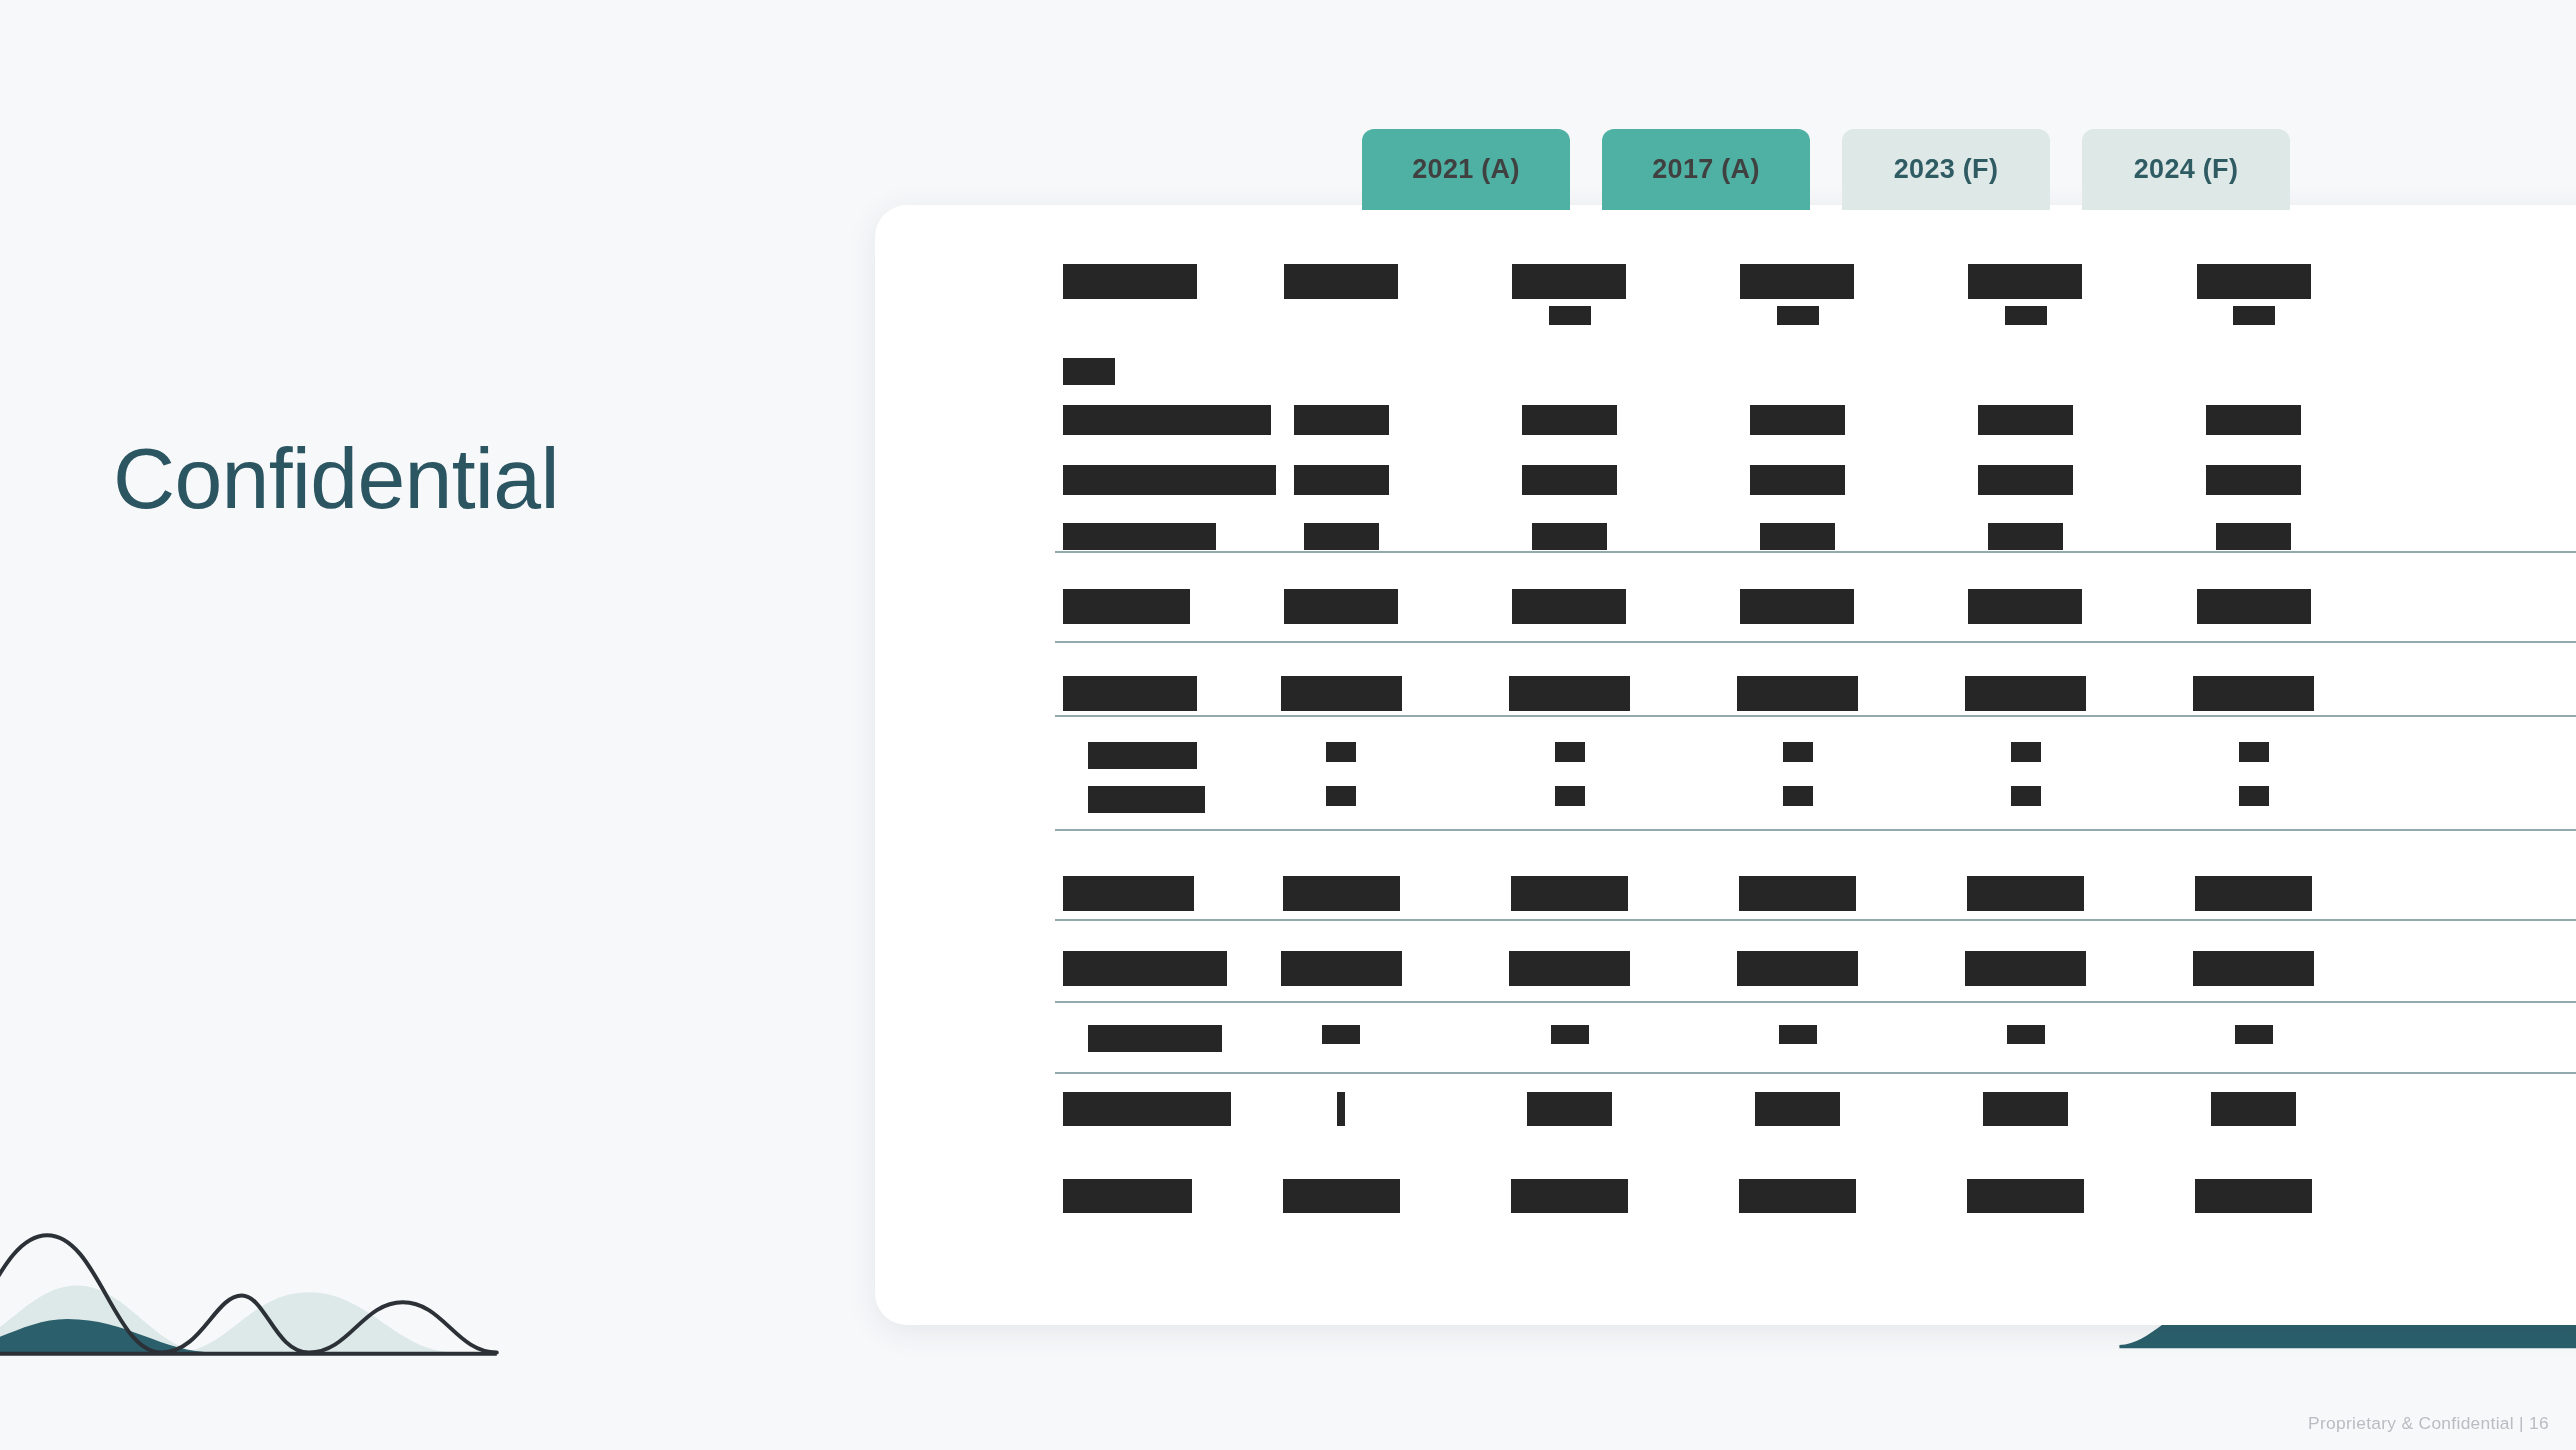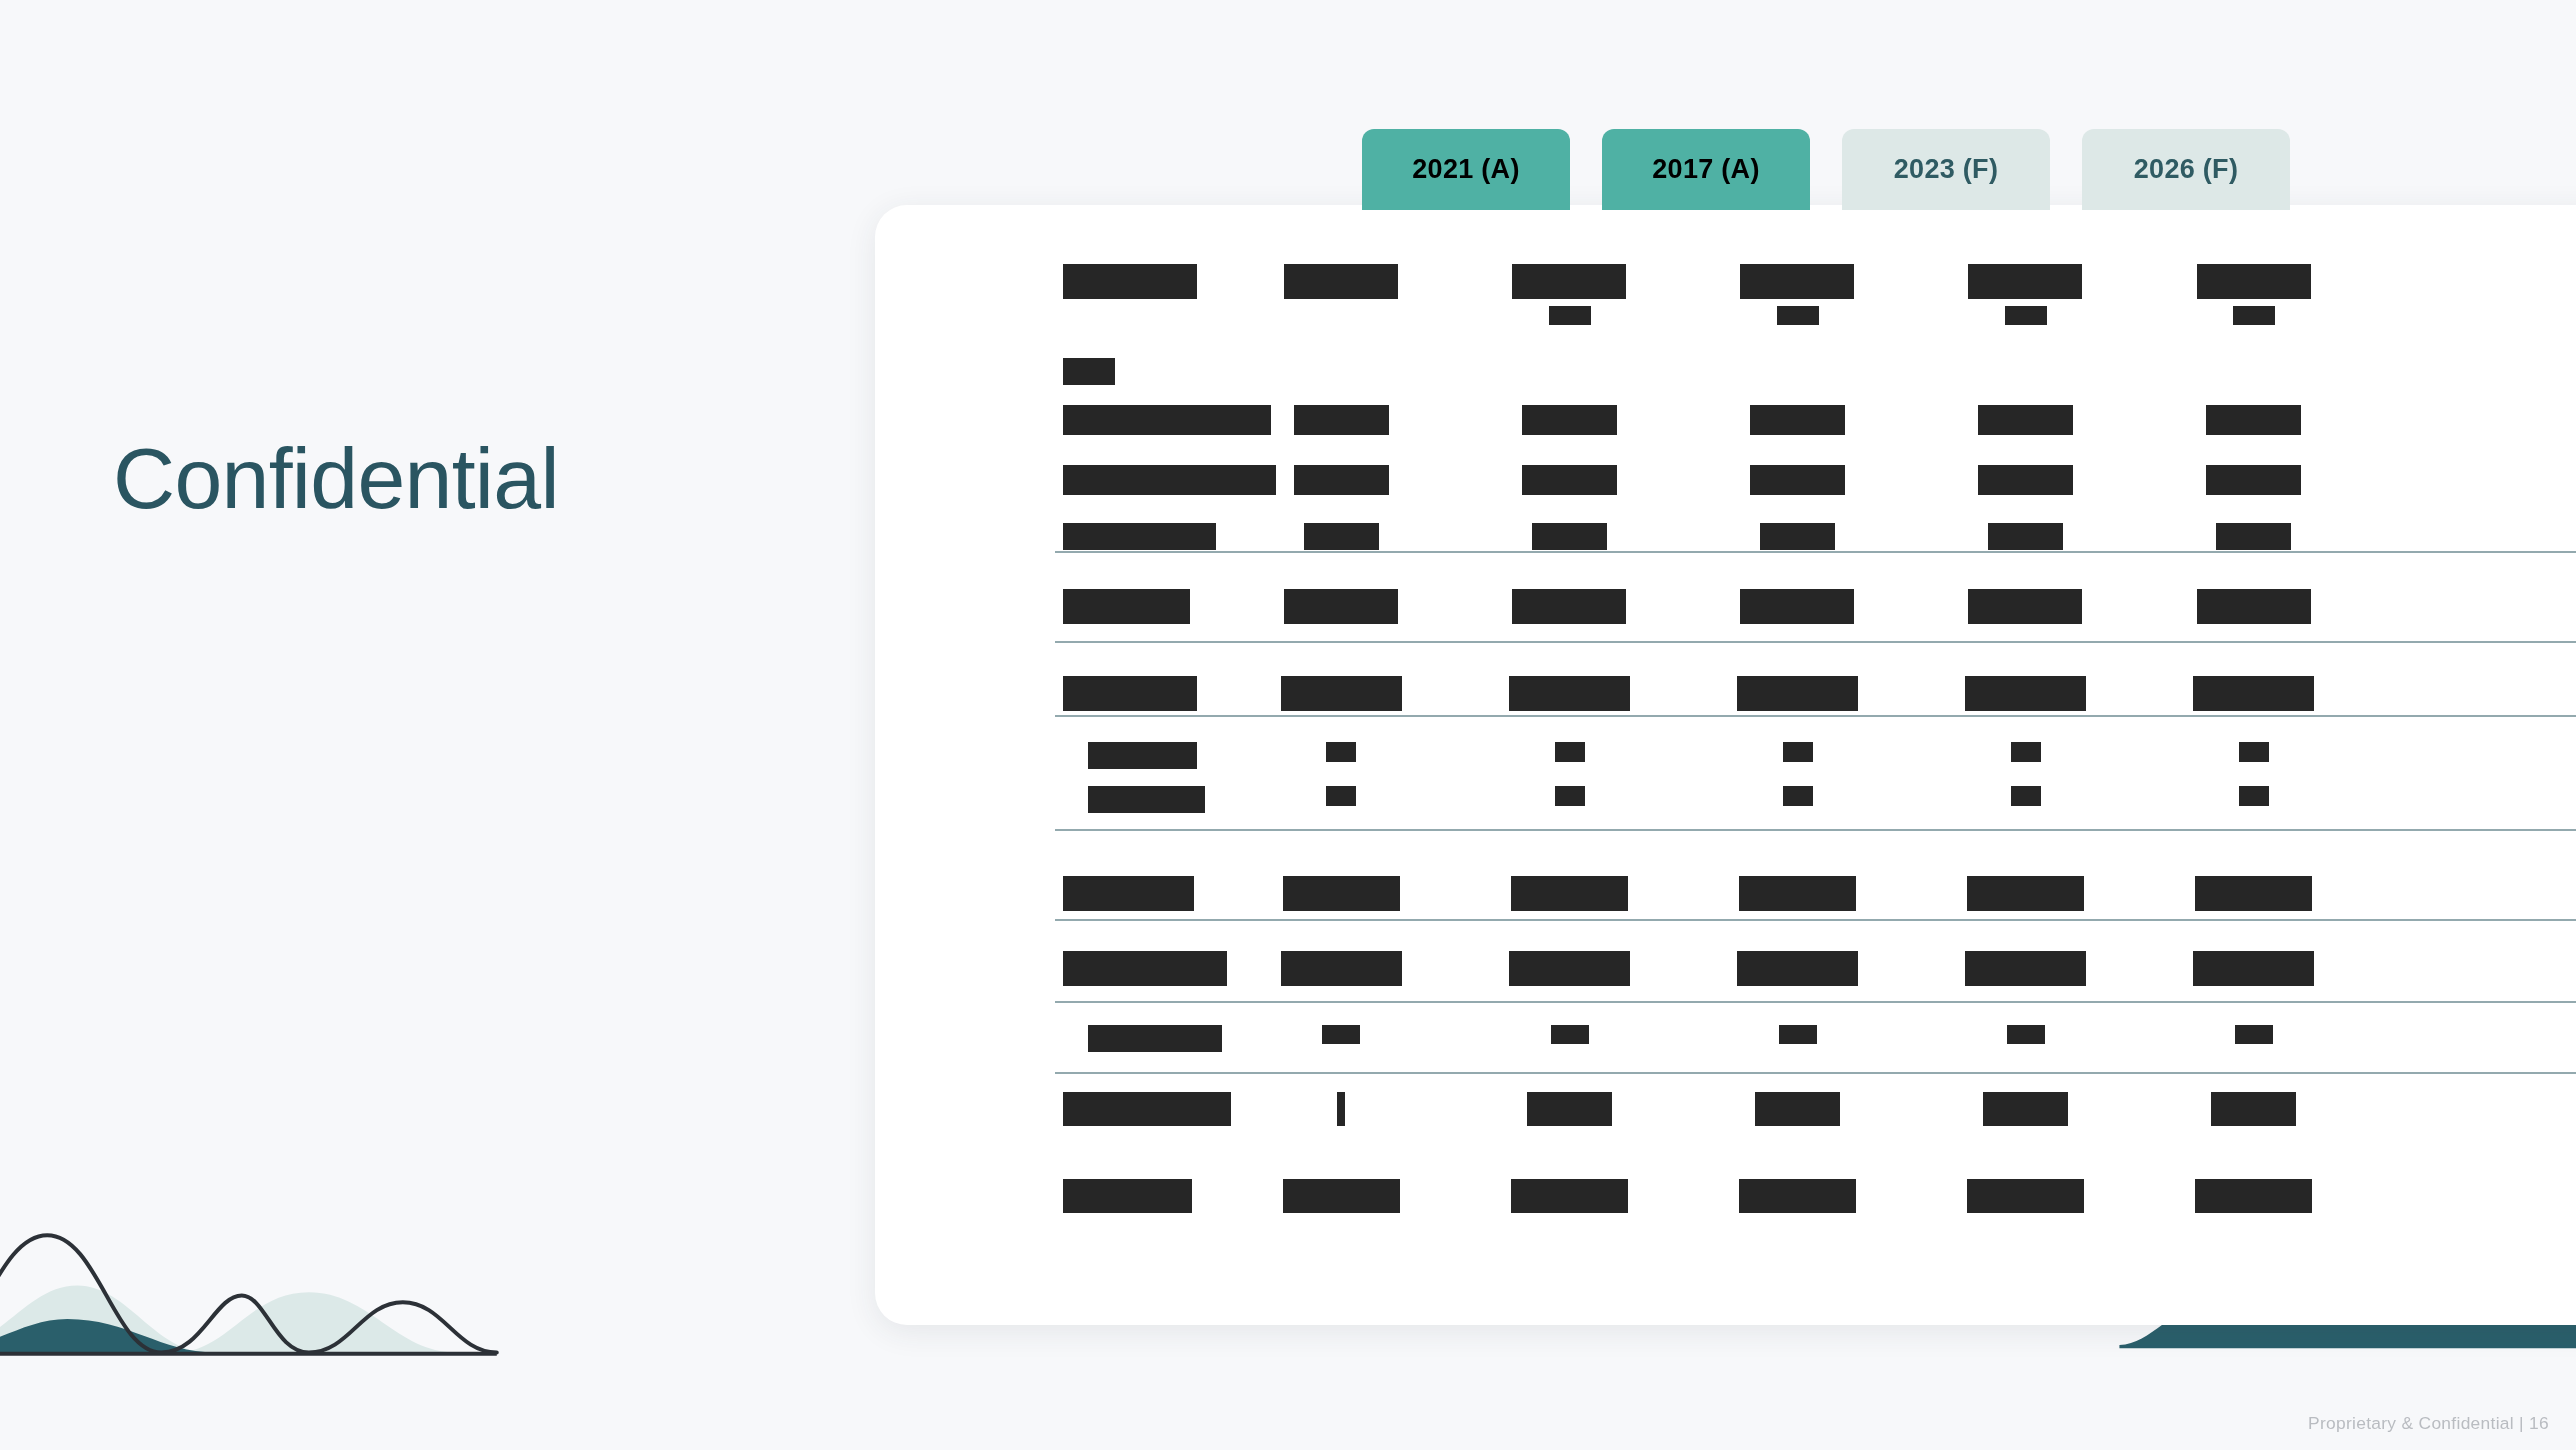--- a/index.html
+++ b/index.html
@@ -40,21 +40,21 @@
     gap:32px;
     z-index:5;
   }
   .year-tab{
     width:208px; height:81px;
     border-radius:12px 12px 0 0;
     display:flex; align-items:center; justify-content:center;
     font-size:27px; font-weight:700;
     letter-spacing:0.3px;
   }
-  .year-tab.actual{ background:#4fb1a4; color:#000000; }
+  .year-tab.actual{ background:#4fb1a4; color:#404040; }
   .year-tab.forecast{ background:#dde8e7; color:#2f5b63; }
 
   
   #table-card{
     position:absolute;
     left:875px; top:205px;
     width:1751px; height:1120px;
     background:#ffffff;
     border-radius:32px;
     box-shadow:0 6.7px 31px rgba(40,60,70,.09);
@@ -98,21 +98,21 @@
   <svg class="wave-right" viewBox="0 0 700 260" preserveAspectRatio="none">
     <path d="M20 215 C 70 215 100 150 160 155 C 215 160 230 175 280 170 C 330 165 360 55 420 55 C 480 55 500 170 545 175 C 585 180 600 140 640 135 C 680 130 700 175 720 185 L 720 220 L 20 220 Z" fill="#2a5f6b"></path>
   </svg>
 
   <div id="page-title">Confidential</div>
 
   <div id="year-tabs">
     <div class="year-tab actual">2021 (A)</div>
     <div class="year-tab actual">2017 (A)</div>
     <div class="year-tab forecast">2023 (F)</div>
-    <div class="year-tab forecast">2026 (F)</div>
+    <div class="year-tab forecast">2024 (F)</div>
   </div>
 
   <div id="table-card">
     <div id="table-body">
         <div class="trow" style="top: 0px; left: 0px;">
           <span class="bar" style="position: absolute; left: 188px; top: 59px; width: 134px; height: 35px;"></span>
           <span class="bar" style="position: absolute; left: 409px; top: 59px; width: 114px; height: 35px;"></span>
           <span class="bar" style="position: absolute; left: 637px; top: 59px; width: 114px; height: 35px;"></span>
           <span class="bar" style="position: absolute; left: 865px; top: 59px; width: 114px; height: 35px;"></span>
           <span class="bar" style="position: absolute; left: 1093px; top: 59px; width: 114px; height: 35px;"></span>

